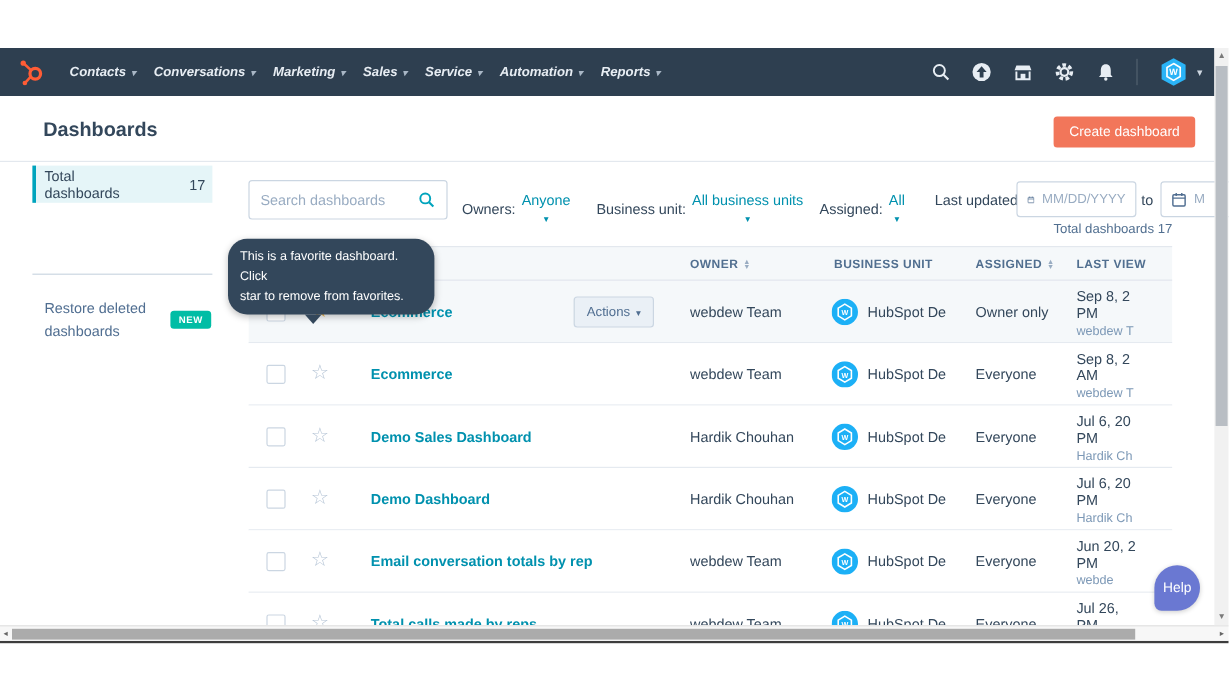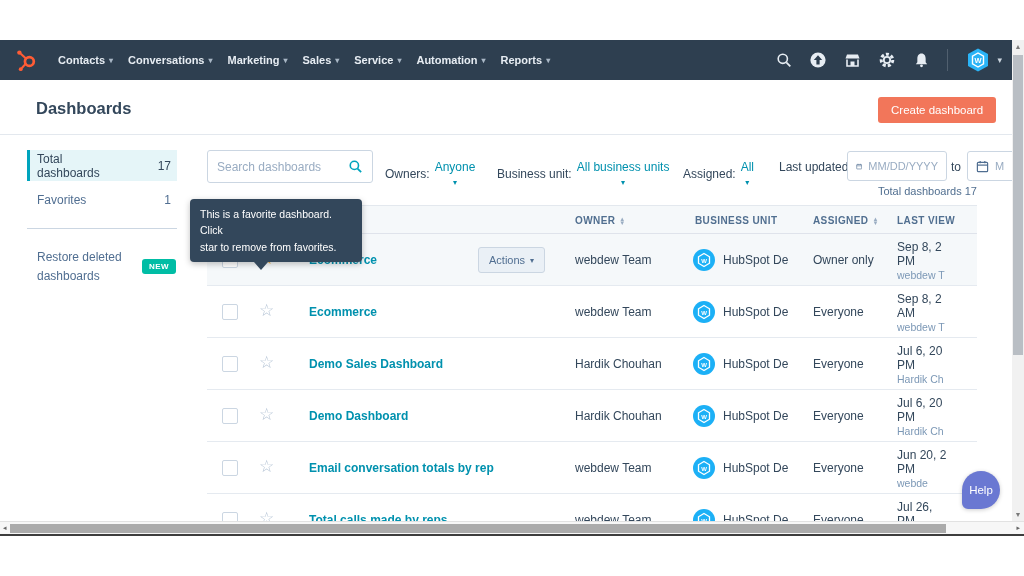--- a/index.html
+++ b/index.html
@@ -3,21 +3,21 @@
 <meta charset="utf-8">
 <style>
   * { margin:0; padding:0; box-sizing:border-box; }
   body { background:#fff; font-family:"Liberation Sans", sans-serif; }
   .screen { position:relative; width:1024px; height:576px; background:#fff; overflow:hidden; }
 
   
   .topnav { position:absolute; left:0; top:40px; width:1012px; height:40px;
             background:#2e3f50; display:flex; align-items:center; padding:0 10px 0 14px; }
   .logo { width:26px; height:26px; margin-right:18px; display:flex; align-items:center; }
-  .nav-items { display:flex; align-items:center; gap:15px; }
+  .nav-items { display:flex; align-items:center; gap:15px;font-style:italic; }
   .nav-item { color:#e7edf3; font-size:11px; font-weight:bold; display:flex; align-items:center; gap:4px; cursor:pointer; white-space:nowrap; }
   .nav-item .caret { font-size:8px; color:#a9b7c6; }
   .nav-right { margin-left:auto; display:flex; align-items:center; gap:17px; }
   .nav-icon { display:flex; align-items:center; cursor:pointer; }
   .nav-divider { width:1px; height:22px; background:#51606f; }
   .avatar-wrap { display:flex; align-items:center; gap:6px; }
   .avatar-caret { color:#cdd6e0; font-size:9px; }
 
   
   .page-title { position:absolute; left:36px; top:99px; font-size:16.5px; font-weight:bold; color:#33475b; }
@@ -71,21 +71,21 @@
                  font-family:"Liberation Sans", sans-serif;justify-content:center; }
   .actions-btn .caret { font-size:8px; color:#506e91; }
   .c-owner { position:absolute; left:368px; top:19px; font-size:12px; color:#33475b; white-space:nowrap; }
   .c-badge { position:absolute; left:486px; top:15px; width:22px; height:22px; }
   .c-bu { position:absolute; left:516px; top:19px; font-size:12px; color:#33475b; white-space:nowrap; }
   .c-assigned { position:absolute; left:606px; top:19px; font-size:12px; color:#33475b; white-space:nowrap; }
   .c-lastv { position:absolute; left:690px; top:6px; font-size:12px; color:#33475b; line-height:14px; white-space:nowrap; }
   .c-lastv .by { font-size:10.5px; color:#7c98b6; }
 
   
-  .tooltip { position:absolute; left:190px; top:199px; width:172px; background:#33475b; border-radius:4px;
+  .tooltip { position:absolute; left:190px; top:199px; width:172px; background:#33475b; border-radius:16px;
              padding:7px 10px; font-size:10.5px; color:#fff; line-height:1.55; z-index:20;
              box-shadow:0 2px 6px rgba(0,0,0,.25); }
   .tooltip::after { content:""; position:absolute; left:64px; top:100%; border-left:7px solid transparent;
                     border-right:7px solid transparent; border-top:8px solid #33475b; }
 
   
   .help-btn { position:absolute; left:962px; top:471px; width:38px; height:38px; background:#6a78d2;
               border-radius:50% 50% 50% 6px; color:#fff; font-size:11.5px; display:flex; align-items:center;
               justify-content:center; cursor:pointer; z-index:15; box-shadow:0 1px 4px rgba(0,0,0,.2); }
 
@@ -187,27 +187,23 @@
         </svg>
         <span class="avatar-caret">▾</span>
       </span>
     </div>
   </div>
 
   <div class="page-title">Dashboards</div>
   <button class="create-btn">Create dashboard</button>
   <div class="header-border"></div>
 
-  <div class="side-item active" style="top:150px;gap:35px;">
+  <div class="side-item active" style="top:138px;gap:35px;">
     <span>Total dashboards</span>
     <span>17</span>
-  </div>
-  <div class="side-item" style="top:184px;">
-    <span>Favorites</span>
-    <span>1</span>
   </div>
   <div class="side-divider"></div>
   <div class="restore-link">Restore deleted dashboards</div>
   <span class="new-badge">NEW</span>
 
   <div class="search-box">
     <input type="text" placeholder="Search dashboards" style="">
     <svg width="15" height="15" viewBox="0 0 16 16">
         <circle cx="6.8" cy="6.8" r="4.4" fill="none" stroke="#00a4bd" stroke-width="1.7"></circle>
         <line x1="10.2" y1="10.2" x2="14" y2="14" stroke="#00a4bd" stroke-width="1.9"></line>

